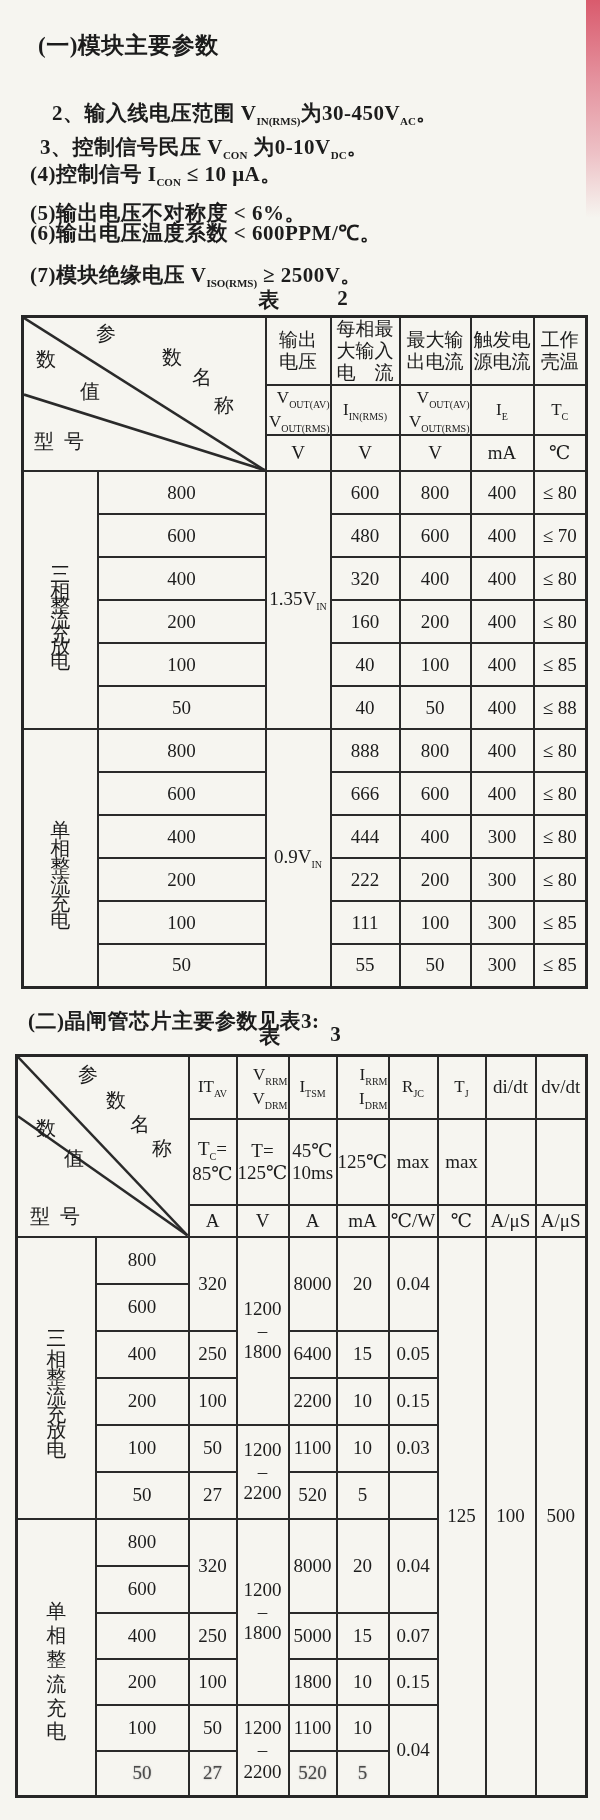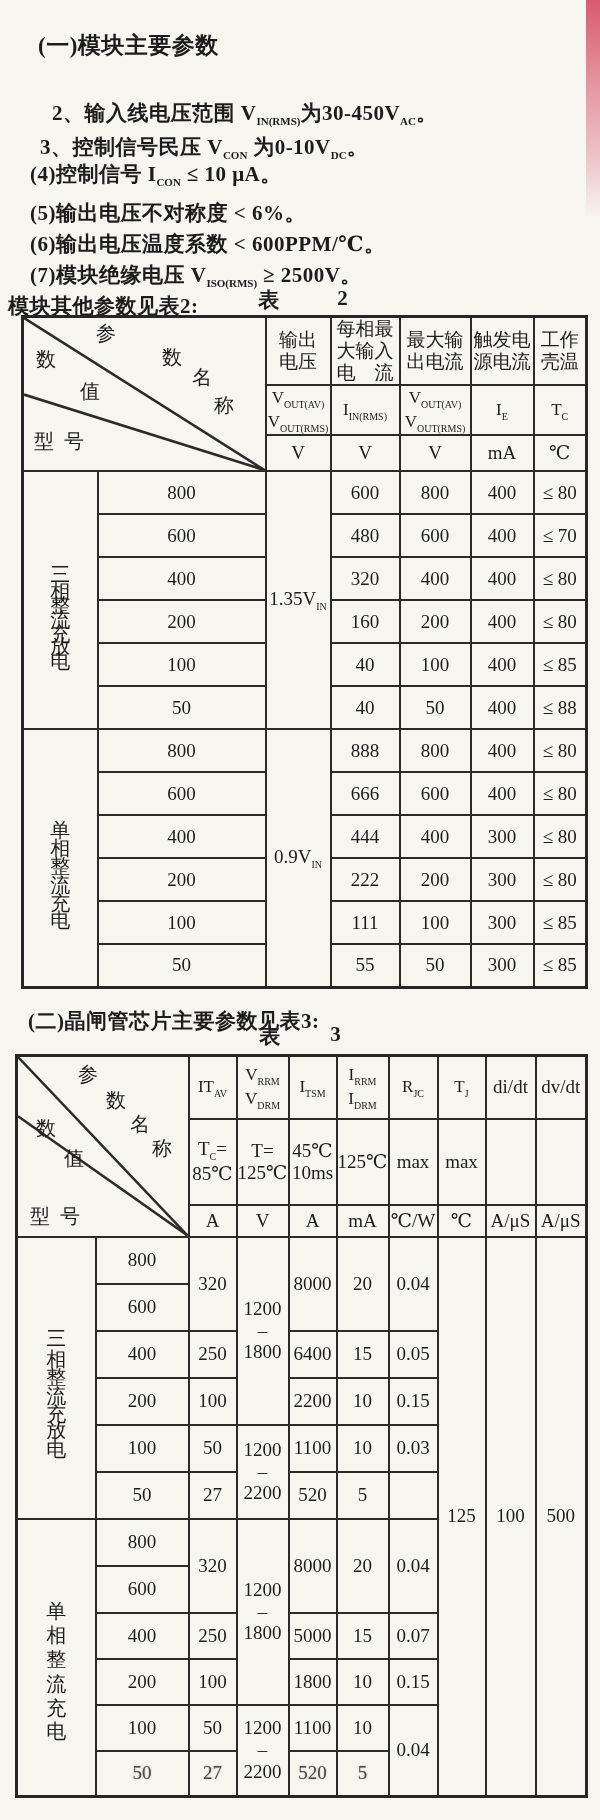--- a/index.html
+++ b/index.html
@@ -11,21 +11,21 @@
   .tline{position:absolute;white-space:nowrap;font-size:21px;font-weight:600;letter-spacing:.5px;margin-top:22px;}
   .tline sub{font-size:11px;font-weight:600;}
   .caption{position:absolute;display:flex;justify-content:center;gap:58px;font-size:21px;font-weight:600;}
   table.t{position:absolute;border-collapse:collapse;table-layout:fixed;border:3px solid #262626;}
   table.t td{border:2px solid #2a2a2a;text-align:center;vertical-align:middle;
              font-size:19px;padding:0;line-height:1.15;overflow:hidden;}
   td.ch{white-space:pre-line;font-weight:500;font-size:19px;}
   td.pre{white-space:pre-line;}
   sub{font-size:10px;letter-spacing:0;}
   .stk{line-height:1.25;font-size:17px;}
-  .stk .row{display:block;}
+  .stk .row{display:block;text-align:right;}
   .sym-b{font-size:17px;}
   td.unit{font-size:19px;}
   td.cond{font-size:18px;line-height:1.35;}
   .diag{position:relative;}
   .diag svg{position:absolute;left:0;top:0;width:100%;height:100%;display:block;}
   .dl{position:absolute;font-size:20px;font-weight:500;white-space:pre;}
   .vwrap{writing-mode:vertical-rl;text-orientation:upright;margin:0 auto;
          font-size:20px;font-weight:500;}
   .ls14{letter-spacing:14px;}
   .ls18{letter-spacing:18px;}
@@ -48,28 +48,25 @@
   </div>
   <div class="tline" style="left:40px;top:111px;">
     <span>3、控制信号民压 V</span><sub>CON</sub><span> 为0-10V</span><sub>DC</sub><span>。</span>
   </div>
   <div class="tline" style="left:30px;top:138px;">
     <span>(4)控制信号 I</span><sub>CON</sub><span> ≤ 10 μA。</span>
   </div>
   <div class="tline" style="left:30px;top:177px;">
     <span>(5)输出电压不对称度 &lt; 6%。</span>
   </div>
-  <div class="tline" style="left:30px;top:208px;">
+  <div class="tline" style="left:30px;top:196px;font-family:Liberation Serif, serif;">
     <span>(6)输出电压温度系数 &lt; 600PPM/℃。</span>
   </div>
   <div class="tline" style="left:30px;top:239px;">
     <span>(7)模块绝缘电压 V</span><sub>ISO(RMS)</sub><span> ≥ 2500V。</span>
-  </div>
-  <div class="tline" style="left:8px;top:270px;">
-    <span>模块其他参数见表2:</span>
   </div>
 
   <div class="caption" style="left:21px;top:286px;width:564px;">
     <span>表</span>
     <span>2</span>
   </div>
 
   <table class="t" style="left:21px;top:315px;width:564px;">
     <colgroup>
       <col style="width:75px">

